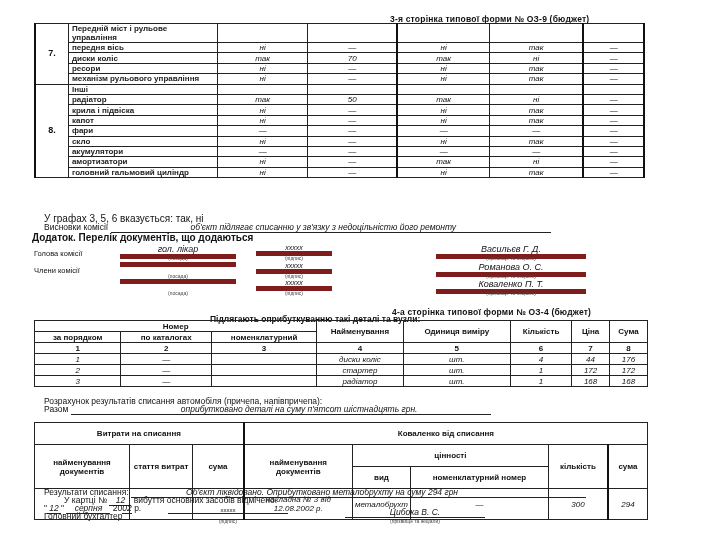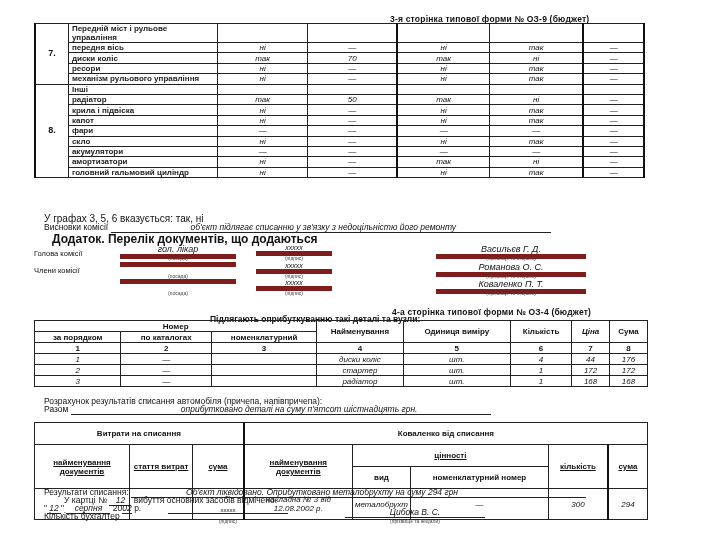--- a/index.html
+++ b/index.html
@@ -162,21 +162,21 @@
         <td class="c last thickl">—</td>
       </tr>
     </tbody>
 </table>
 
 <div class="abs" style="left:44px; top:213px; font-size:10px;">У графах 3, 5, 6 вказується: так, ні</div>
 <div class="abs" style="left:44px; top:222px; font-size:8.5px; width:540px;">
   <span>Висновки комісії</span>
   <span class="ital" style="display:inline-block; border-bottom:1px solid #222; width:440px; padding-left:80px;">об'єкт підлягає списанню у зв'язку з недоцільністю його ремонту</span>
 </div>
-<div class="abs bold" style="left:52px; top:232px; font-size:12px;">Додаток. Перелік документів, що додаються</div>
+<div class="abs bold" style="left:32px; top:232px; font-size:10px;">Додаток. Перелік документів, що додаються</div>
 
 <div class="abs" style="left:34px; top:249px; font-size:7.5px;">Голова комісії</div>
 <div class="abs" style="left:34px; top:266px; font-size:7.5px;">Члени комісії</div>
 
 <div id="sigs">
     <div class="abs ital line" style="left: 120px; top: 244px; width: 116px; text-align: center; font-size: 9px;">гол. лікар</div>
     <div class="abs sub" style="left: 120px; top: 255px; width: 116px; text-align: center;">(посада)</div>
     <div class="abs ital line" style="left: 256px; top: 244px; width: 76px; text-align: center; font-size: 7px;">xxxxx</div>
     <div class="abs sub" style="left: 256px; top: 255px; width: 76px; text-align: center;">(підпис)</div>
     <div class="abs ital line" style="left: 436px; top: 244px; width: 150px; text-align: center; font-size: 9px;">Васильєв Г. Д.</div>
@@ -198,21 +198,21 @@
 <div class="abs page-title" style="left:392px; top:307px;">4-а сторінка типової форми № ОЗ-4 (бюджет)</div>
 <div class="abs bold" style="left:210px; top:314px; font-size:8.5px;">Підлягають оприбуткуванню такі деталі та вузли:</div>
 
 <table class="t2">
   <tbody>
       <tr>
     <td class="h" colspan="3">Номер</td>
     <td class="h" rowspan="2" style="width:82px;">Найменування</td>
     <td class="h" rowspan="2" style="width:102px;">Одиниця виміру</td>
     <td class="h" rowspan="2" style="width:58px;">Кількість</td>
-    <td class="h" rowspan="2" style="width:36px;font-style:italic;">Ціна</td>
+    <td class="h" rowspan="2" style="width:36px;">Ціна</td>
     <td class="h" rowspan="2" style="width:36px;">Сума</td>
   </tr>
   <tr>
     <td class="h" style="width:82px;">за порядком</td>
     <td class="h" style="width:86px;">по каталогах</td>
     <td class="h" style="width:100px;margin-left:27px;">номенклатурний</td>
   </tr>
   <tr id="t2nums">
         <td class="h">1</td>
         <td class="h">2</td>
@@ -263,21 +263,21 @@
   <span>Разом</span>
   <span class="ital" style="display:inline-block; border-bottom:1px solid #222; width:420px; padding-left:110px;">оприбутковано деталі на суму п'ятсот шістнадцять грн.</span>
 </div>
 
 <table class="t3">
   <tbody>
       <tr style="height:15px;">
     <td class="h" colspan="3">Витрати на списання</td>
     <td class="h thick" colspan="5">Коваленко від списання</td>
   </tr>
-  <tr style="height:10px;text-decoration:underline;">
+  <tr style="height:10px;">
     <td class="h" rowspan="2" style="width:96px;">найменування документів</td>
     <td class="h" rowspan="2" style="width:64px;">стаття витрат</td>
     <td class="h" rowspan="2" style="width:52px;">сума</td>
     <td class="h thick" rowspan="2" style="width:110px;">найменування документів</td>
     <td class="h" colspan="2">цінності</td>
     <td class="h" rowspan="2" style="width:60px;">кількість</td>
     <td class="h" rowspan="2" style="width:40px; border-left:2px solid #111;">сума</td>
   </tr>
   <tr style="height:10px;">
     <td class="h" style="width:40px;">вид</td>
@@ -304,17 +304,17 @@
   <span>У картці №</span>
   <span class="ital" style="display:inline-block; border-bottom:1px solid #222; width:22px; text-align:center;">12</span>
   <span>вибуття основних засобів відмічено.</span>
 </div>
 <div class="abs" style="left:44px; top:503px; font-size:8.5px;">
   <span>"</span><span class="ital" style="display:inline-block; border-bottom:1px solid #222; width:14px; text-align:center;">12</span><span>"</span>
   <span class="ital" style="display:inline-block; border-bottom:1px solid #222; width:44px; text-align:center;">серпня</span>
   <span>20</span><span class="ital" style="border-bottom:1px solid #222;">02</span>
   <span>р.</span>
 </div>
-<div class="abs" style="left:44px; top:511px; font-size:8.5px;">Кількість бухгалтер</div>
+<div class="abs" style="left:44px; top:511px; font-size:8.5px;">Головний бухгалтер</div>
 <div class="abs" style="left:168px; top:507px; width:120px; text-align:center; font-size:6px; border-bottom:1px solid #222;">xxxxx</div>
 <div class="abs sub" style="left:168px; top:518px; width:120px;">(підпис)</div>
 <div class="abs ital" style="left:345px; top:507px; width:140px; text-align:center; font-size:8.5px; border-bottom:1px solid #222;">Цибока В. С.</div>
 <div class="abs sub" style="left:345px; top:518px; width:140px;">(прізвище та ініціали)</div>
 
 </body></html>

